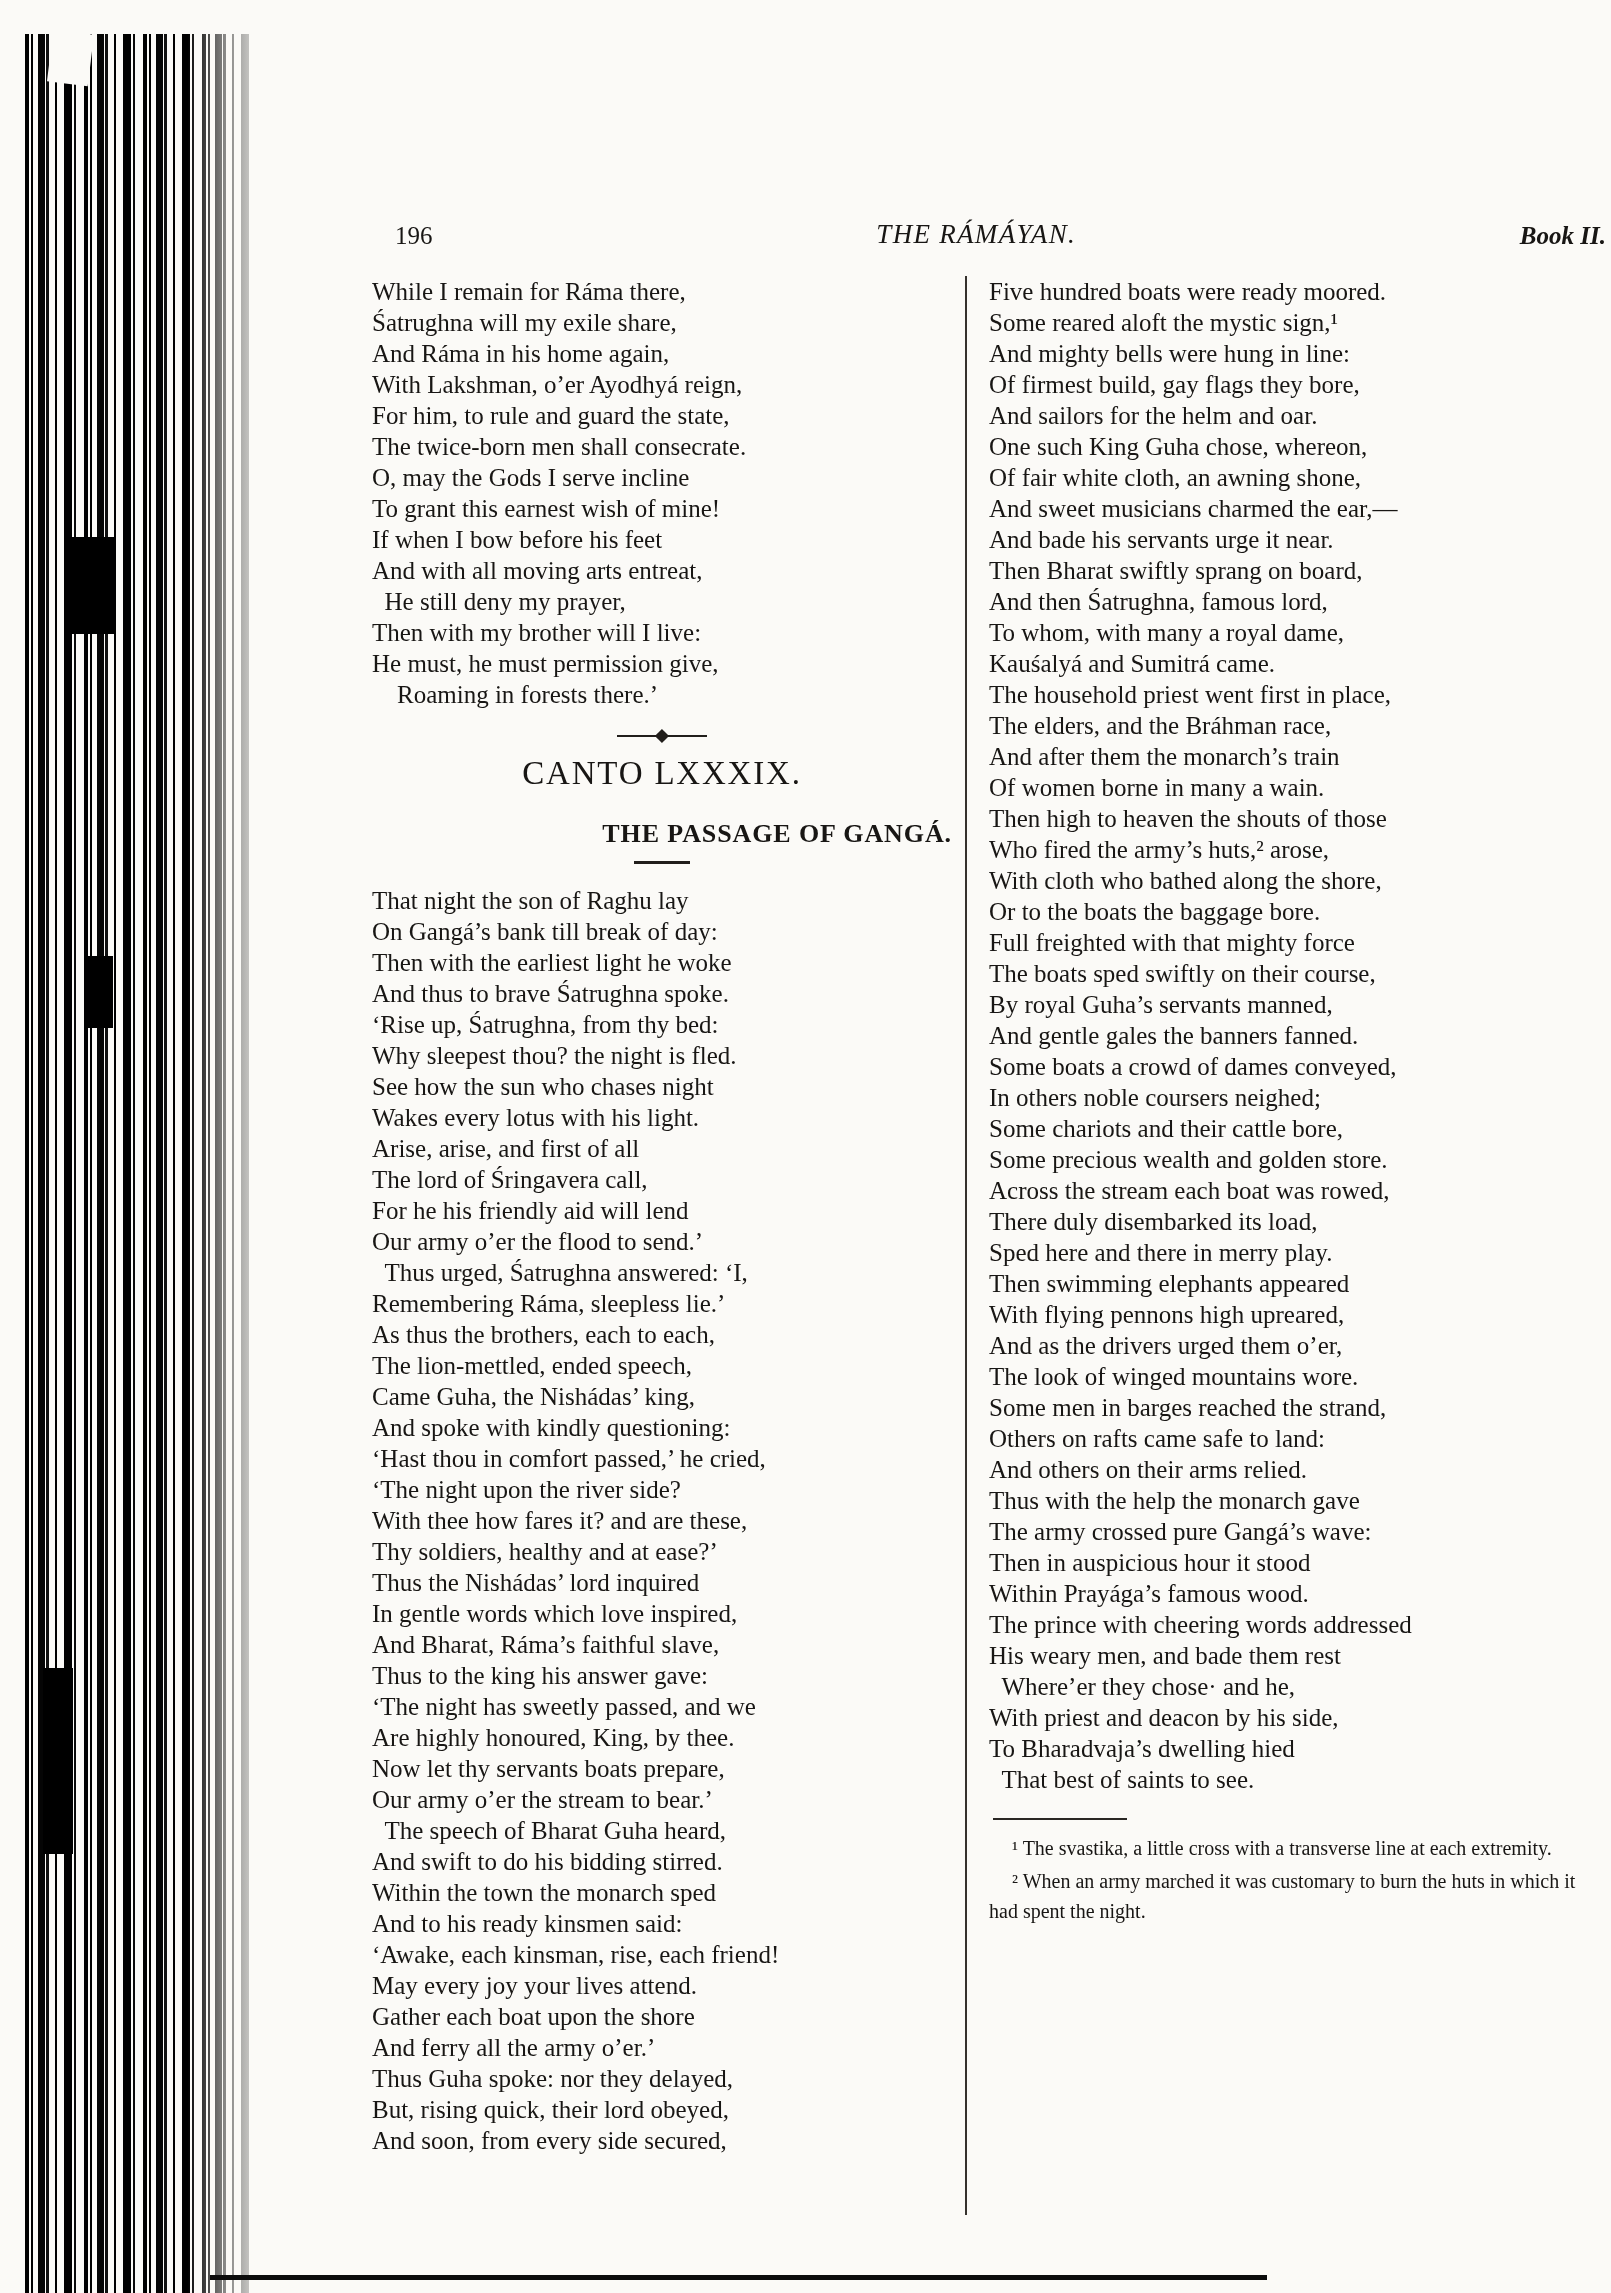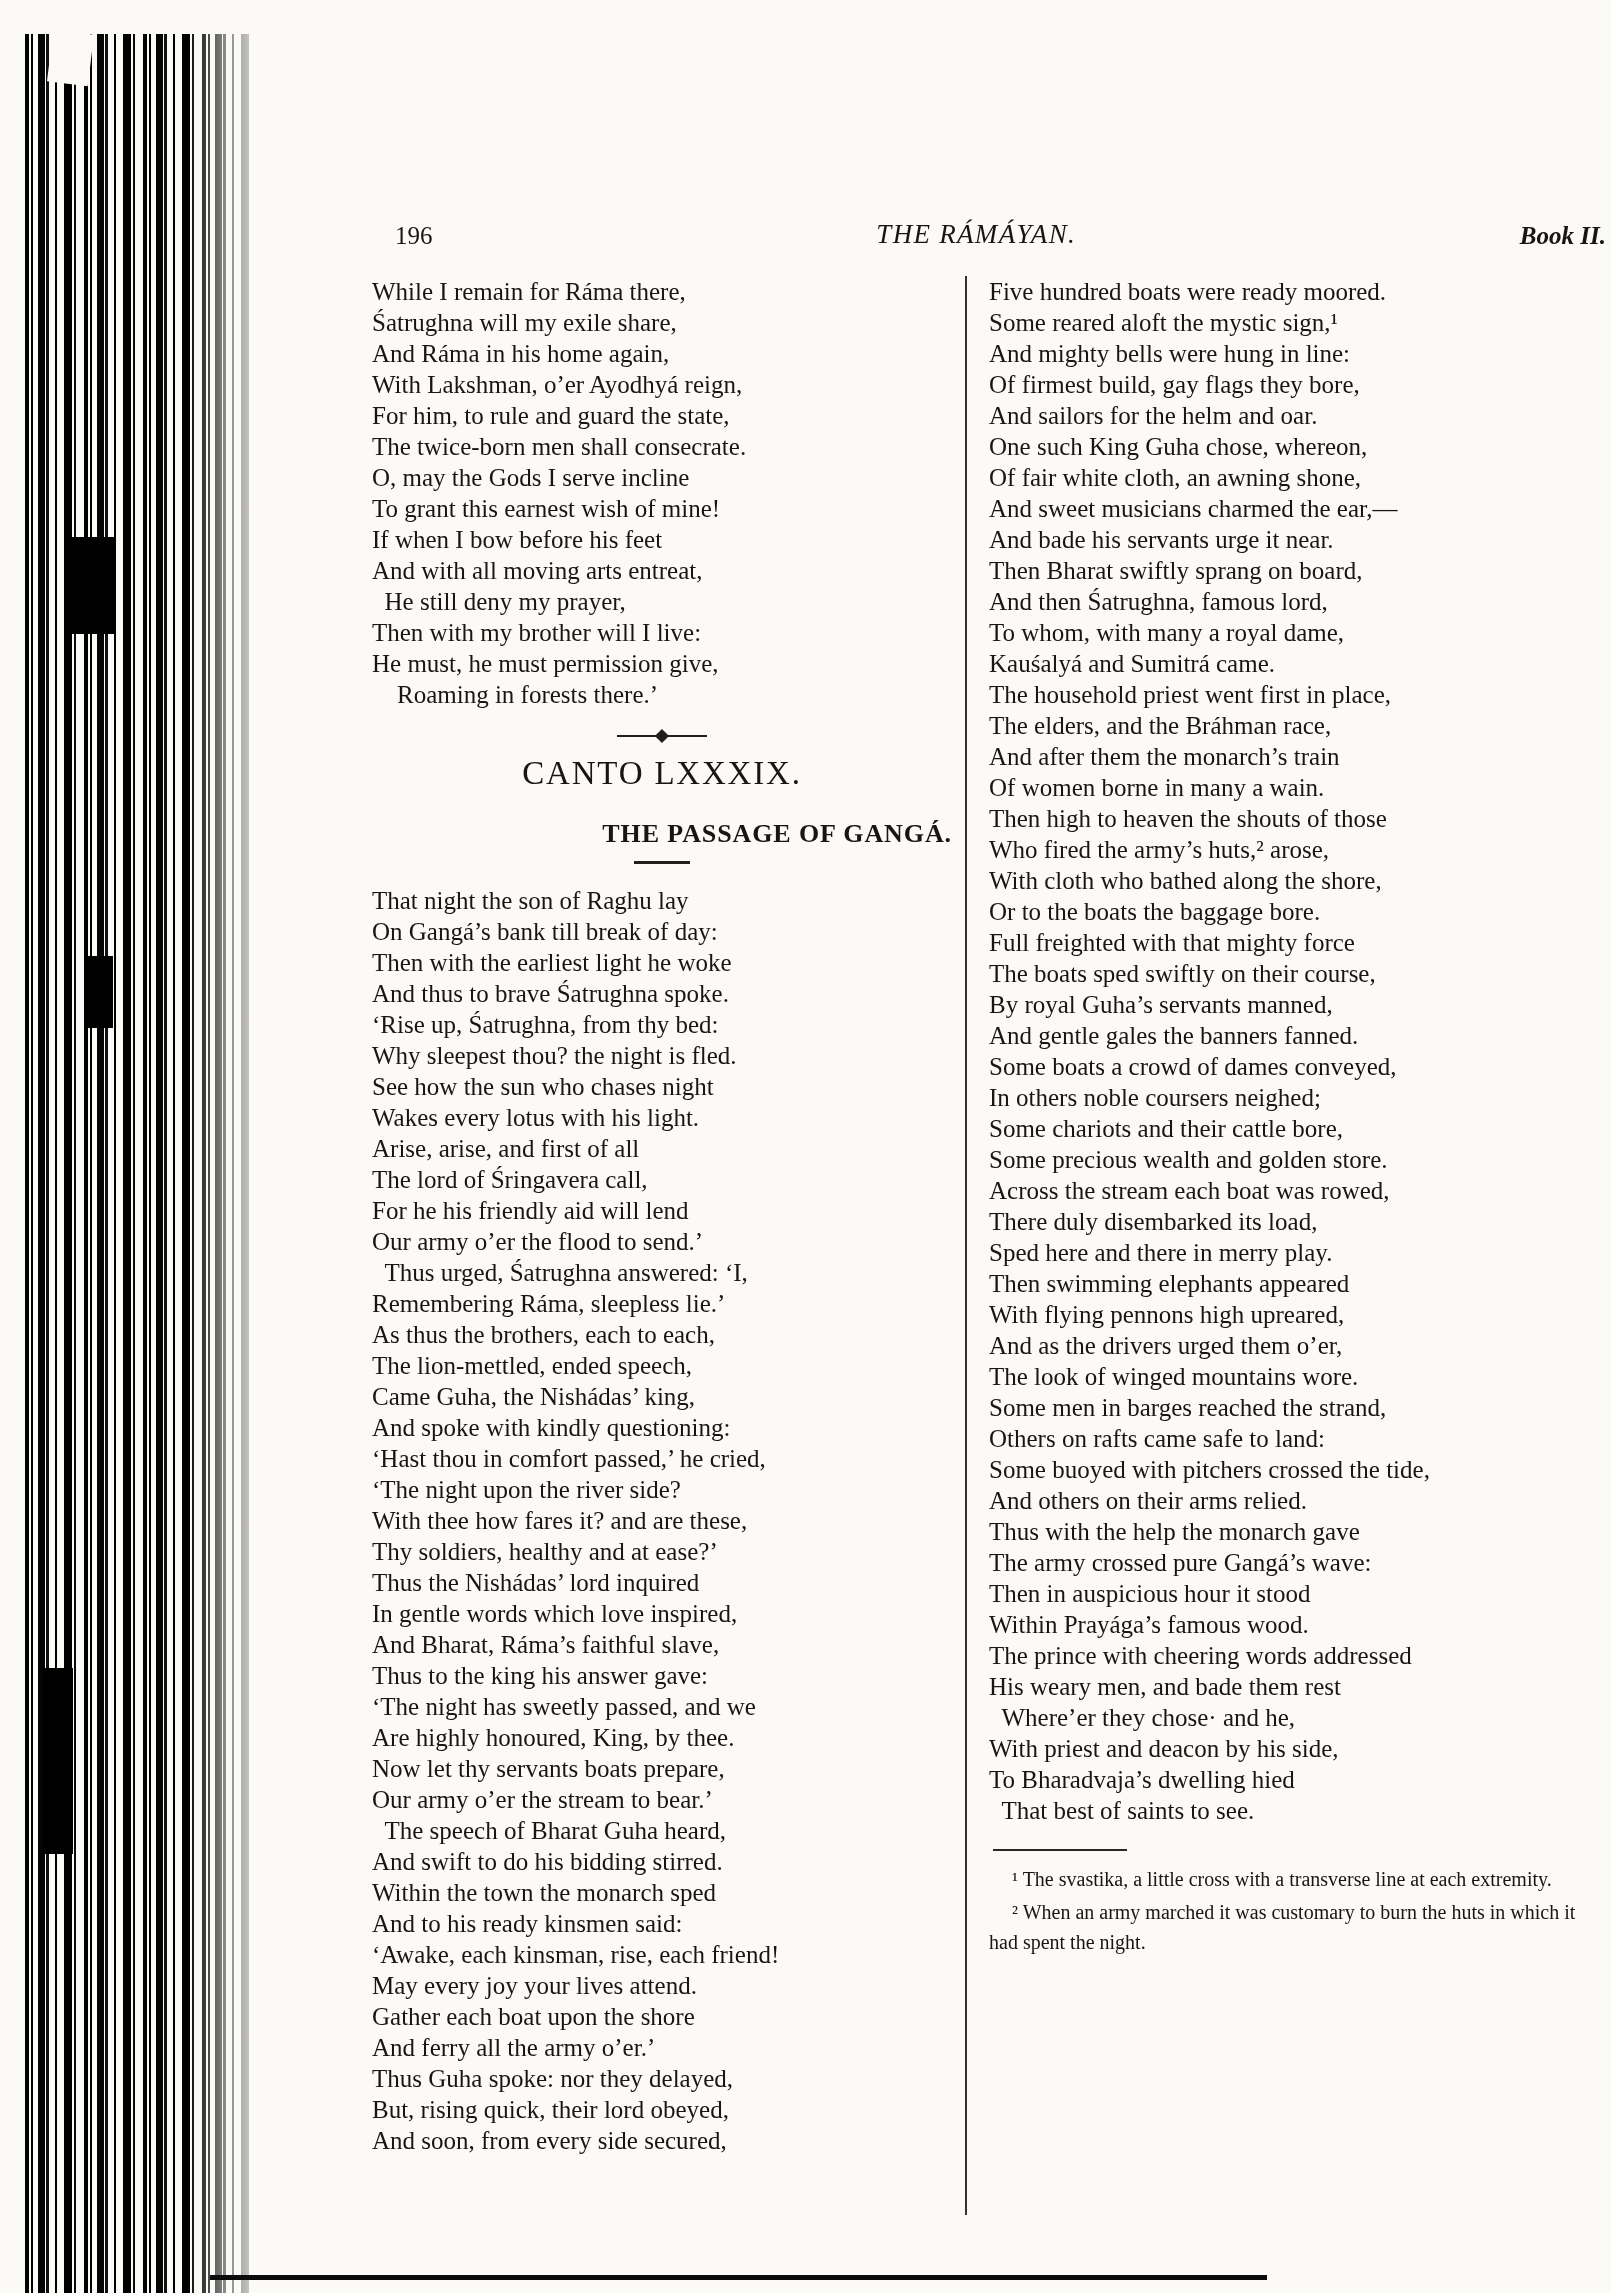--- a/index.html
+++ b/index.html
@@ -268,21 +268,20 @@
       <div class="poem-line">Some precious wealth and golden store.</div>
       <div class="poem-line">Across the stream each boat was rowed,</div>
       <div class="poem-line">There duly disembarked its load,</div>
       <div class="poem-line">Sped here and there in merry play.</div>
       <div class="poem-line">Then swimming elephants appeared</div>
       <div class="poem-line">With flying pennons high upreared,</div>
       <div class="poem-line">And as the drivers urged them o’er,</div>
       <div class="poem-line">The look of winged mountains wore.</div>
       <div class="poem-line">Some men in barges reached the strand,</div>
       <div class="poem-line">Others on rafts came safe to land:</div>
-      <div class="poem-line">Some buoyed with pitchers crossed the tide,</div>
       <div class="poem-line">And others on their arms relied.</div>
       <div class="poem-line">Thus with the help the monarch gave</div>
       <div class="poem-line">The army crossed pure Gangá’s wave:</div>
       <div class="poem-line">Then in auspicious hour it stood</div>
       <div class="poem-line">Within Prayága’s famous wood.</div>
       <div class="poem-line">The prince with cheering words addressed</div>
       <div class="poem-line">His weary men, and bade them rest</div>
       <div class="poem-line">  Where’er they chose· and he,</div>
       <div class="poem-line">With priest and deacon by his side,</div>
       <div class="poem-line">To Bharadvaja’s dwelling hied</div>

